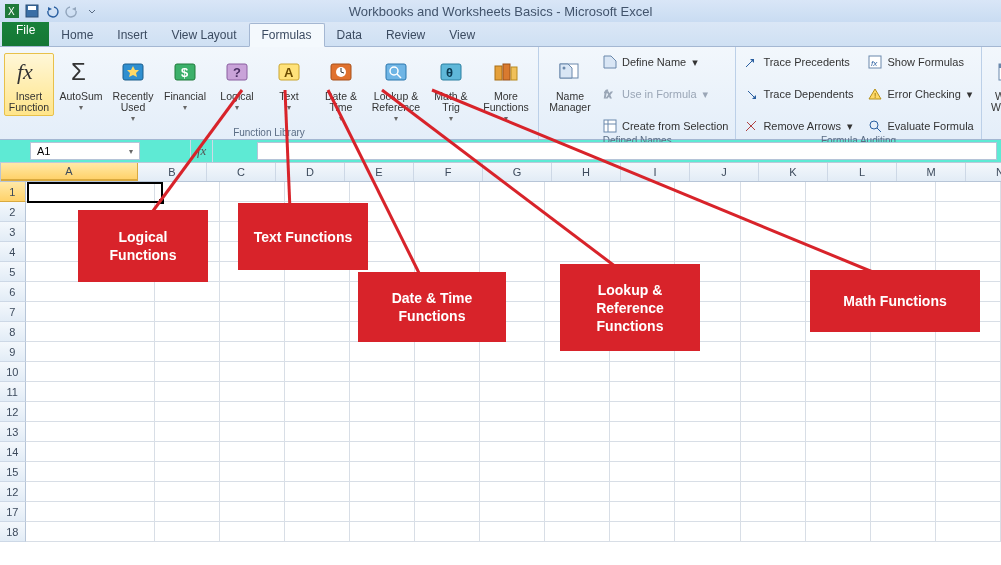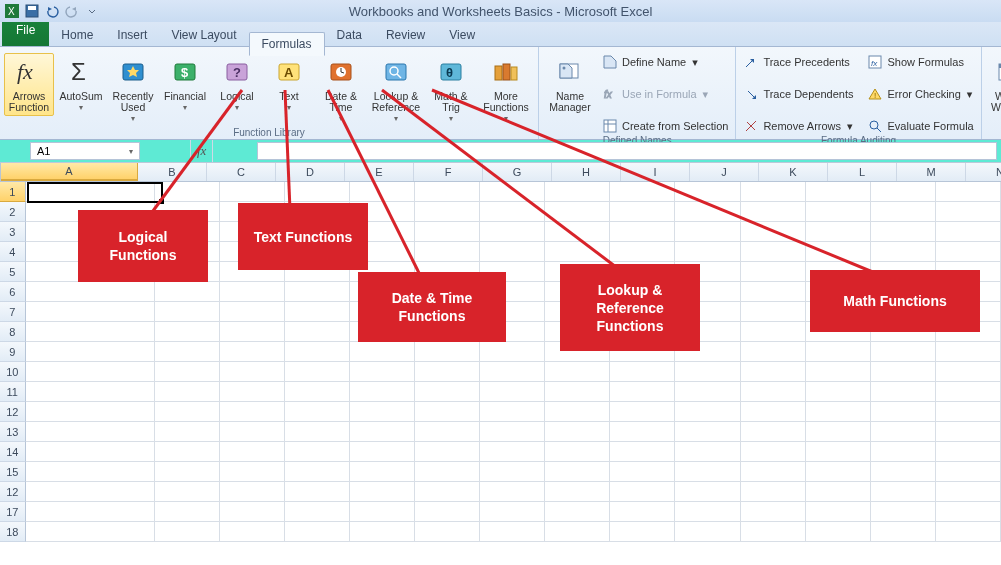--- a/index.html
+++ b/index.html
@@ -61,21 +61,21 @@
     font-size: 12px;
     color: #3b4b61;
     cursor: default;
   }
   .tab.active {
     background: #f4f9fd;
     border: 1px solid #a4b7d2;
     border-bottom: 1px solid #f4f9fd;
     border-radius: 2px 2px 0 0;
     position: relative;
-    top: 10px;
+    top: 1px;
   }
   
   .ribbon {
     background: linear-gradient(to bottom, #f2f7fc, #e4eef9);
     height: 92px;
     display: flex;
     border-bottom: 1px solid #a4b7d2;
   }
   .group {
     border-right: 1px solid #bcd0e8;
@@ -310,21 +310,21 @@
 <div class="ribbon">
 
   <div class="group" style="flex:0 0 auto;">
     <div class="group-items">
       <div class="big-btn highlight">
         <span class="bicon">
           <svg width="30" height="30">
               <text x="3" y="22" font-family="Times New Roman" font-style="italic" font-size="22" fill="#333">fx</text>
             </svg>
         </span>
-        <span>Arrows Function</span>
+        <span>Insert Function</span>
       </div>
       <div class="big-btn">
         <span class="bicon">
           <svg width="28" height="28">
               <text x="4" y="22" font-size="24" fill="#333">Σ</text>
             </svg>
         </span>
         <span>AutoSum</span>
           <span class="drop">▾</span>
       </div>

